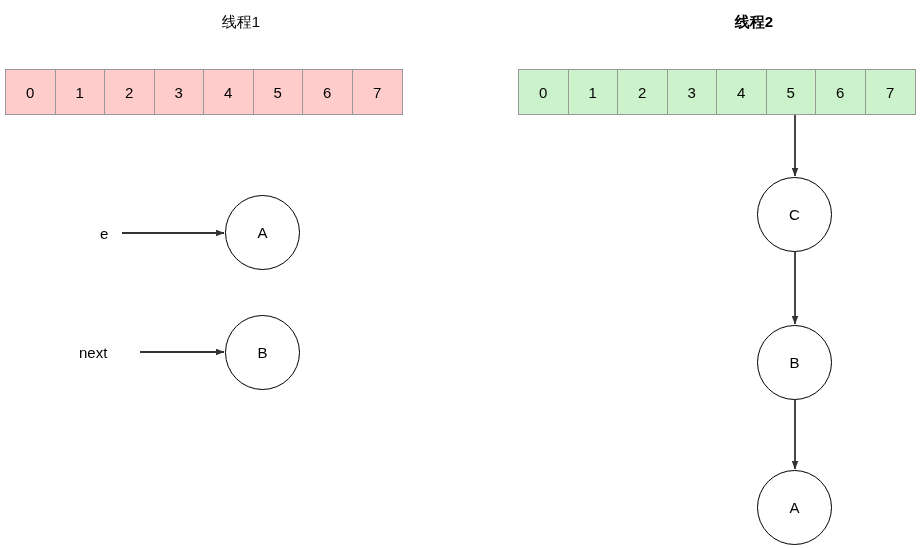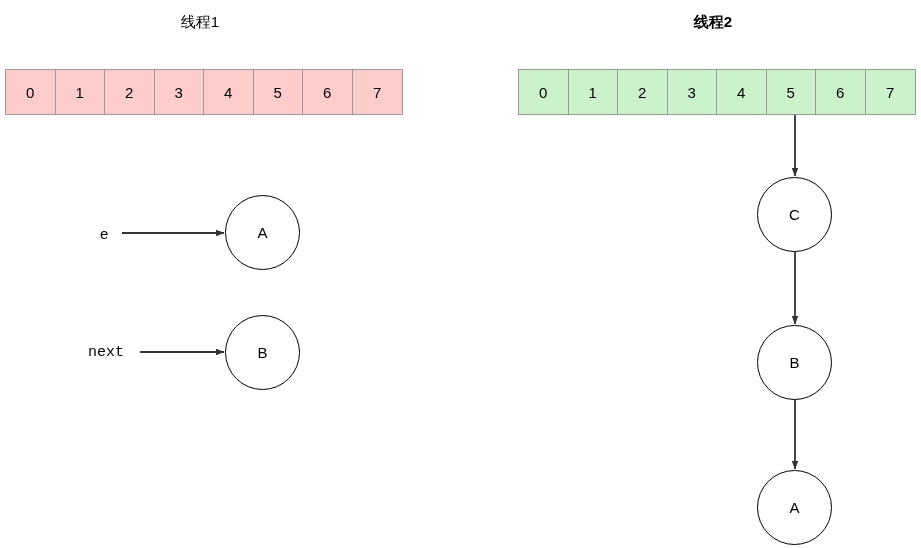--- a/index.html
+++ b/index.html
@@ -19,21 +19,21 @@
     inset: 0;
     width: 921px;
     height: 548px;
   }
 
   
   .title {
     position: absolute;
     font-size: 15px;
     color: #000000;
-    text-align: center;
+    text-align: right;
     white-space: nowrap;
     line-height: 1;
   }
   #title-thread1 { left: 140px; top: 14px; width: 120px; }
   #title-thread2 { left: 653px; top: 14px; width: 120px; font-weight: bold; }
 
   
   .array {
     position: absolute;
     display: flex;
@@ -82,21 +82,21 @@
 
   
   .ptr-label {
     position: absolute;
     font-size: 15px;
     color: #000000;
     white-space: nowrap;
     line-height: 1;
   }
   #label-e { left: 100px; top: 226px; }
-  #label-next { left: 88px; top: 345px; font-family: Liberation Mono, monospace; }
+  #label-next { left: 79px; top: 345px; }
 
   
   #arrow-layer {
     position: absolute;
     left: 0;
     top: 0;
     width: 921px;
     height: 548px;
     pointer-events: none;
   }

